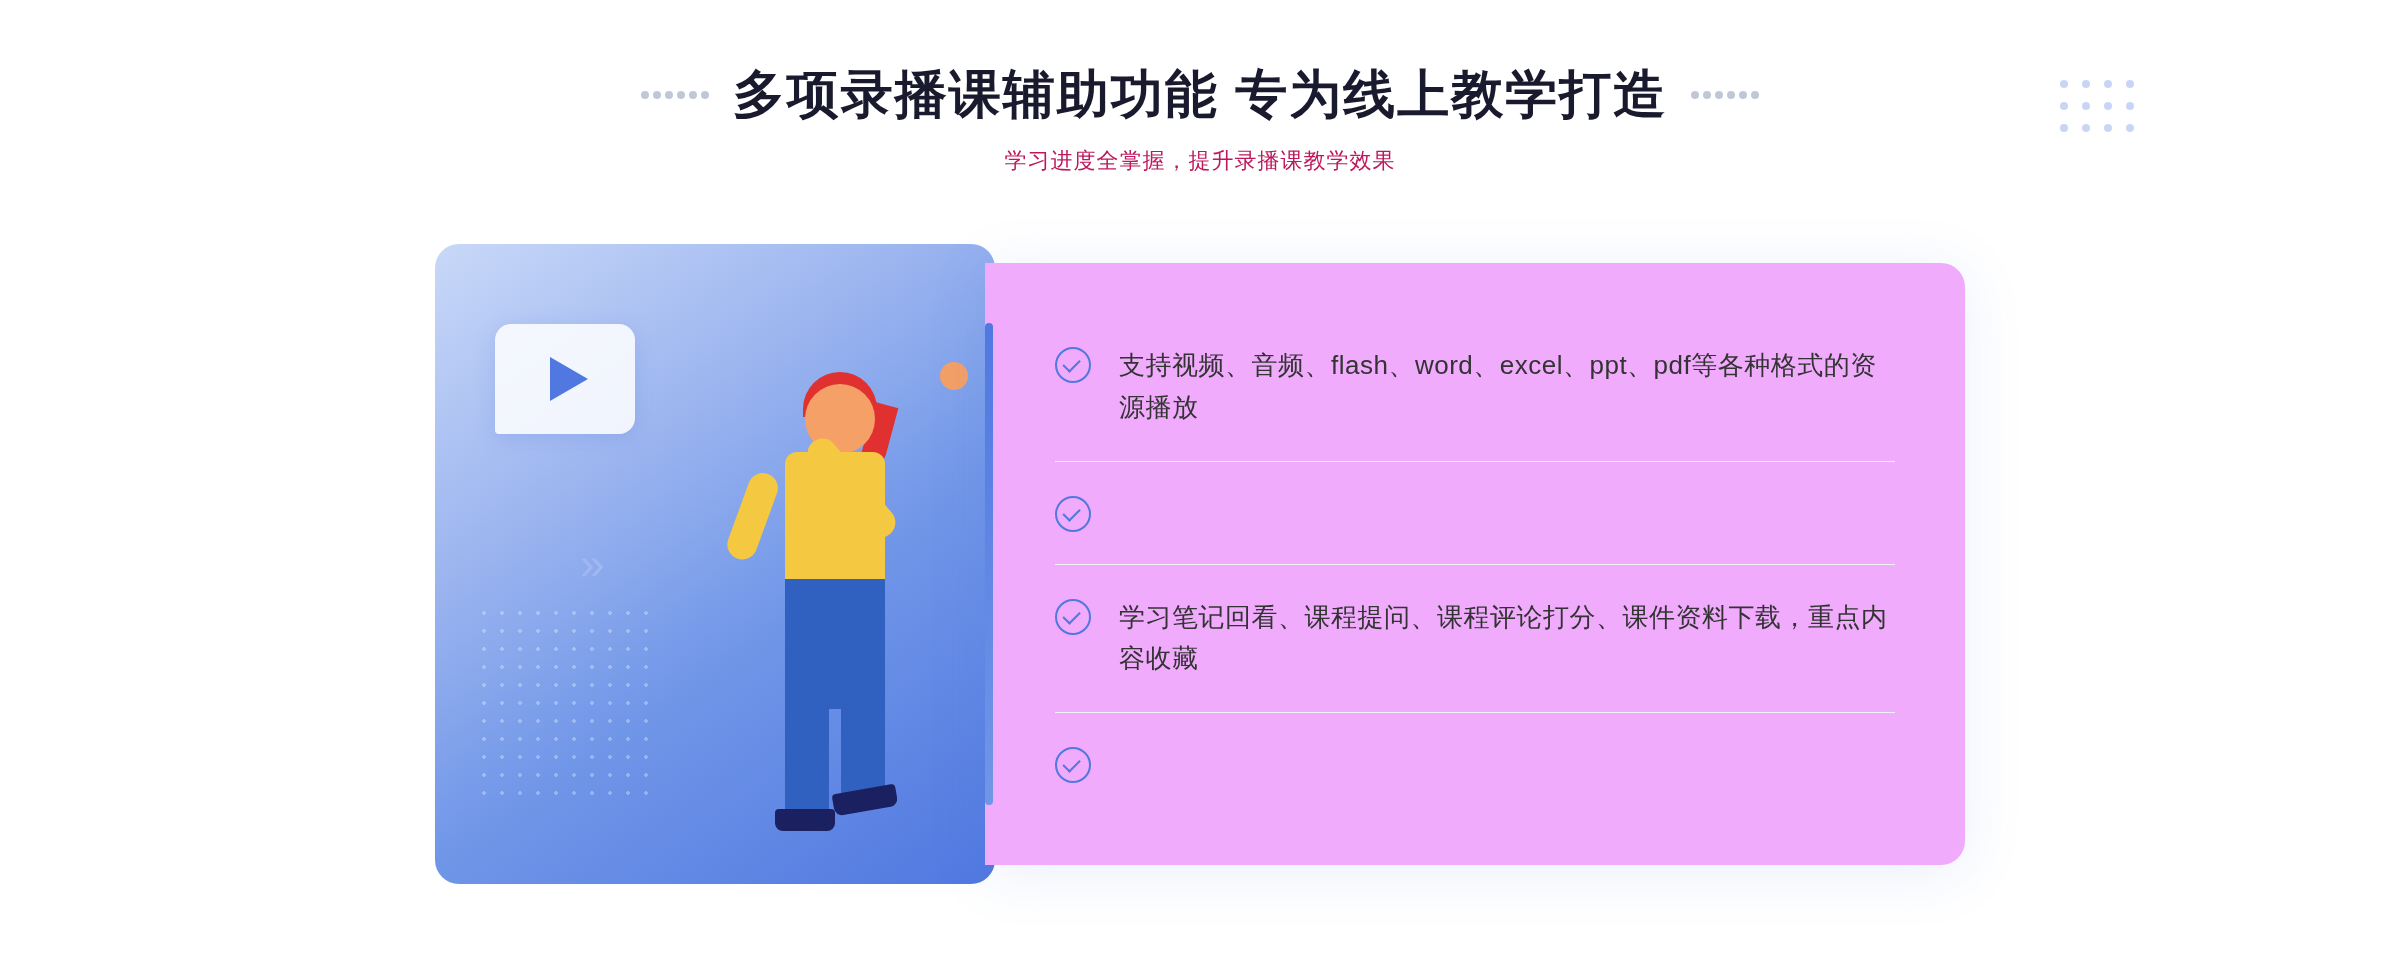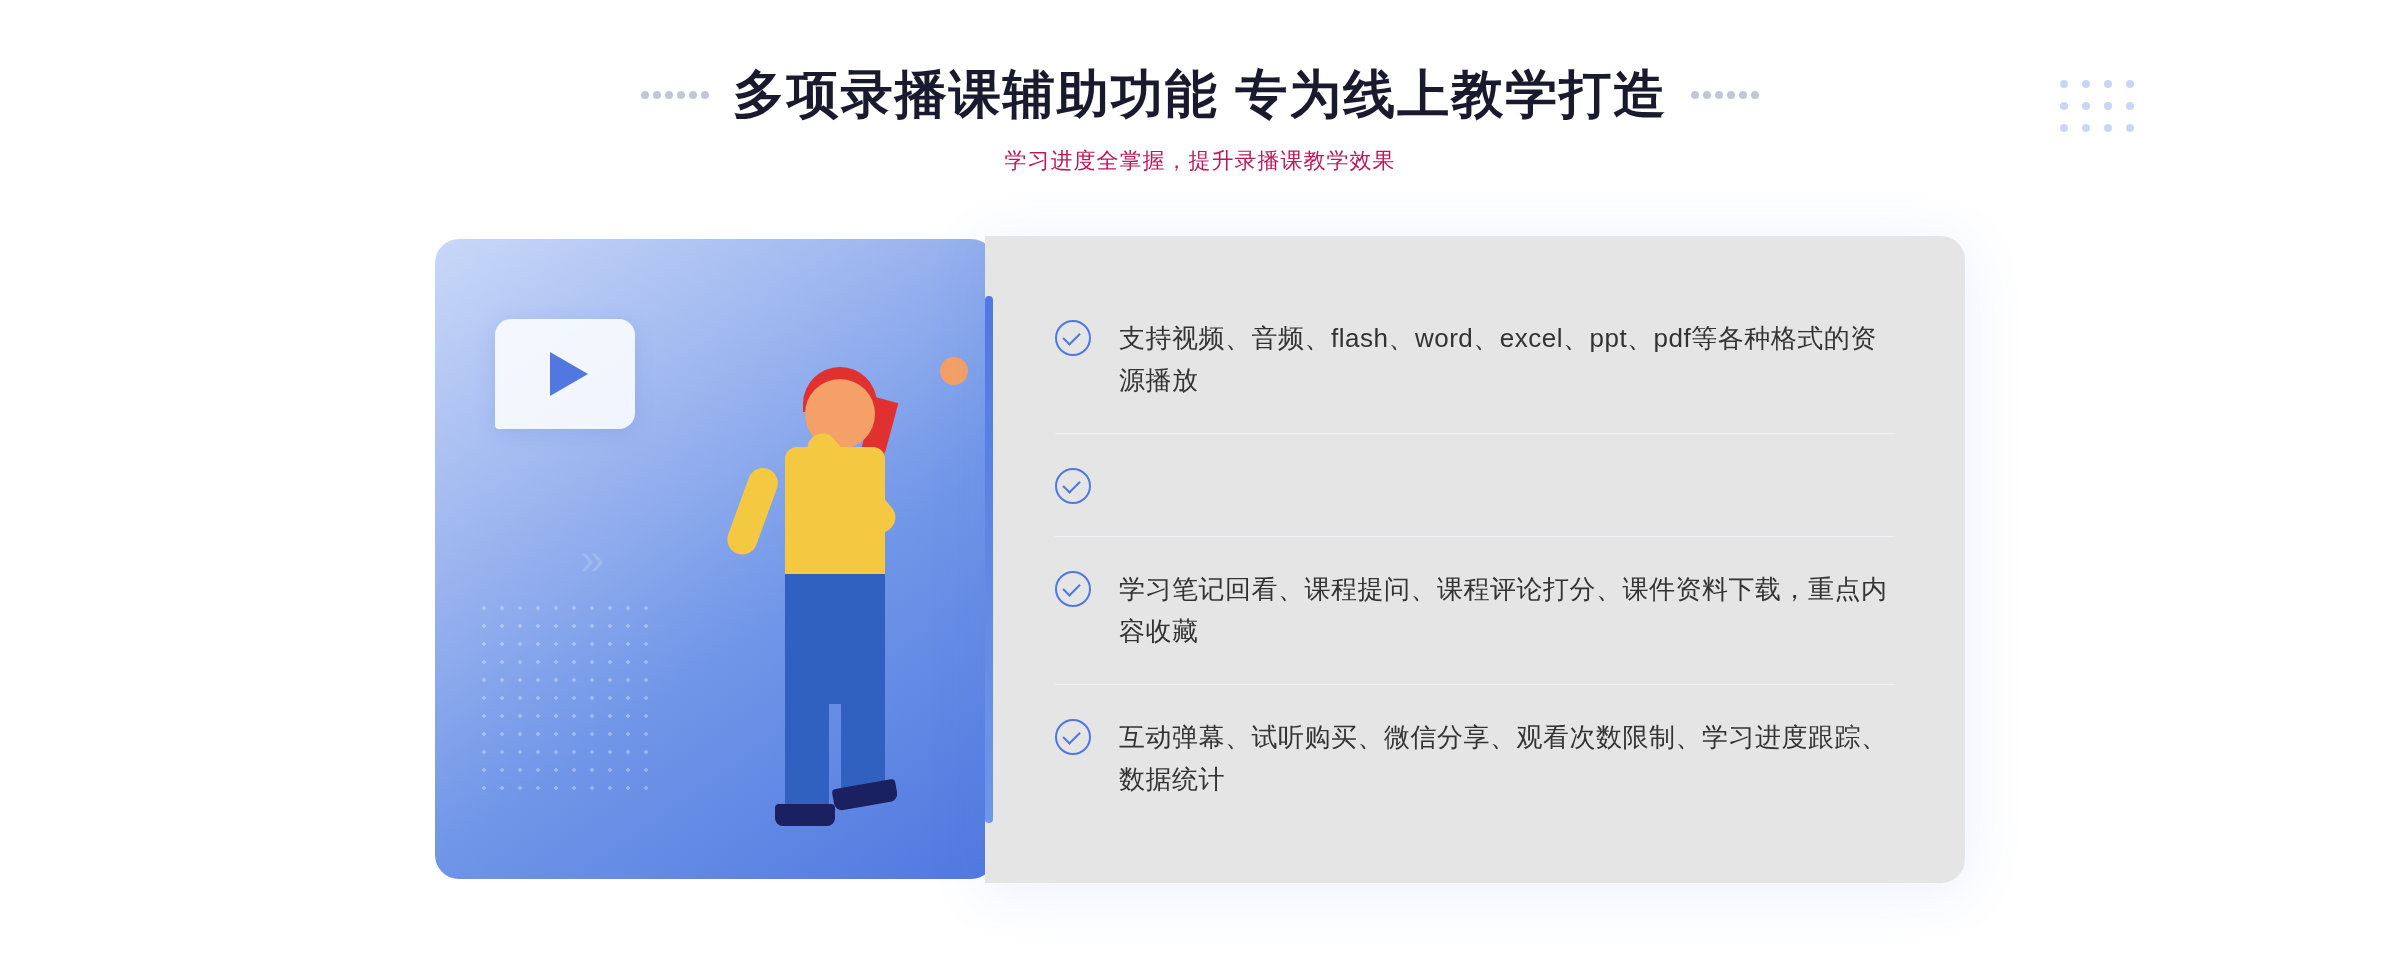--- a/index.html
+++ b/index.html
@@ -13,20 +13,21 @@
     }
 
     .page-wrapper {
       width: 2400px;
       height: 974px;
       background: #fff;
       display: flex;
       flex-direction: column;
       align-items: center;
       position: relative;
+      gap: 8px;
     }
 
     
     .header {
       text-align: center;
       margin-top: 60px;
       position: relative;
       width: 100%;
     }
 
@@ -308,21 +309,21 @@
       height: 140px;
       background: linear-gradient(90deg, #d0daf8, #b0c4f0);
       border-radius: 0 80px 80px 0;
       opacity: 0.6;
     }
 
     
     .features-card {
       width: 980px;
       min-height: 580px;
-      background: #e5e5e5;
+      background: #f0abfc;
       border-radius: 0 24px 24px 0;
       box-shadow: 0 8px 60px rgba(80,120,220,0.12);
       padding: 50px 70px;
       margin-left: -10px;
       position: relative;
       z-index: 2;
     }
 
     
     .features-card::before {
@@ -484,20 +485,19 @@
         <div class="check-icon"></div>
       </div>
 
       <div class="feature-item">
         <div class="check-icon"></div>
         <span class="feature-text">学习笔记回看、课程提问、课程评论打分、课件资料下载，重点内容收藏</span>
       </div>
 
       <div class="feature-item">
         <div class="check-icon"></div>
-        <span class="feature-text">互动弹幕、试听购买、微信分享、观看次数限制、学习进度跟踪、数据统计</span>
       </div>
 
     </div>
 
   </div>
 
 </div>
 
 </body></html>

